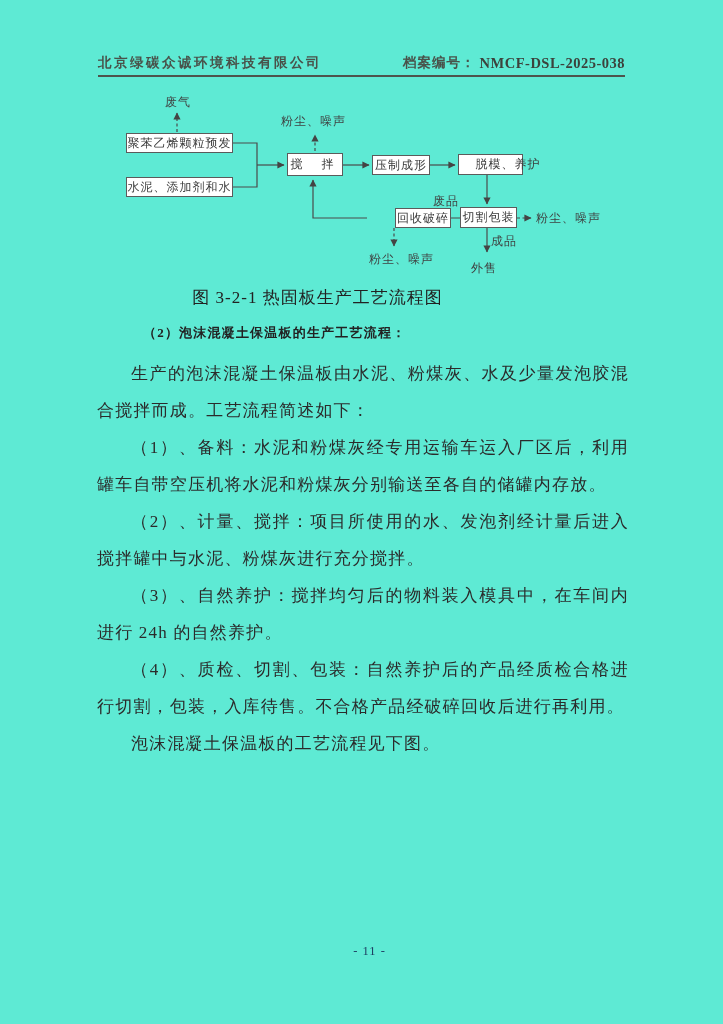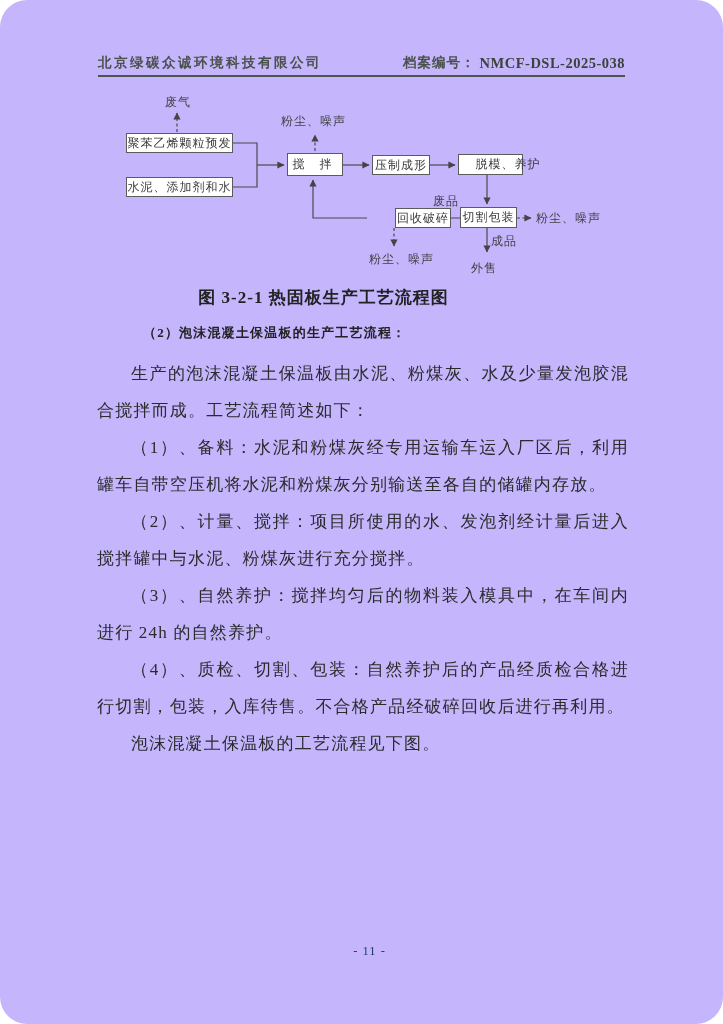--- a/index.html
+++ b/index.html
@@ -1,51 +1,51 @@
 <!DOCTYPE html>
 <html><head>
 <meta charset="utf-8">
 <style>
   html,body{margin:0;padding:0;background:#ffffff;}
   body{
     width:723px;height:1024px;position:relative;overflow:hidden;
     font-family:"Liberation Serif","DejaVu Serif",serif;
     color:#2e2e2e;
   }
-  .page{position:absolute;inset:0;background:#c4b5fd;border-radius:27px;}
+  .page{position:absolute;inset:0;background:#5eead4;}
 
   
   .header{
     position:absolute;left:98px;top:48px;width:527px;height:24px;
     display:flex;justify-content:space-between;align-items:flex-end;
     border-bottom:2px solid #4d544d;padding-bottom:3px;
   }
   .header .company{
     font-size:13.5px;letter-spacing:2.5px;color:#49524a;font-weight:bold;
   }
   .header .archive{display:flex;align-items:flex-end;gap:4px;}
   .header .archive-label{font-size:13.5px;letter-spacing:1px;color:#49524a;font-weight:bold;}
   .header .archive-no{font-size:14.5px;color:#3c423c;font-weight:bold;letter-spacing:.5px;}
 
   
   .flowchart{position:absolute;left:0;top:90px;width:723px;height:192px;}
   .fc-lines{position:absolute;left:0;top:0;}
   .fc-box{
     position:absolute;box-sizing:border-box;border:1.2px solid #5b5b5b;
     background:#fff;display:flex;align-items:center;justify-content:center;
-    font-size:12px;color:#3a3a3a;white-space:nowrap;letter-spacing:1px;
+    font-size:12px;color:#3a3a3a;white-space:nowrap;letter-spacing:1px;font-family:Liberation Mono, monospace;
   }
   .fc-label{
     position:absolute;font-size:12px;color:#3f3f3f;white-space:nowrap;letter-spacing:1px;
   }
 
   
   .caption{
     position:absolute;left:0;top:286px;width:635px;text-align:center;
-    font-size:17px;font-weight:bold;color:#222;letter-spacing:1px;padding-left:6px;
+    font-size:17px;font-weight:normal;color:#222;letter-spacing:1px;
   }
   .heading{
     position:absolute;left:143px;top:324px;
     font-size:13px;font-weight:bold;color:#222;letter-spacing:1.2px;
   }
 
   
   .textcol{
     position:absolute;left:97px;top:355px;width:532px;
     font-size:17px;line-height:37px;letter-spacing:1.2px;

